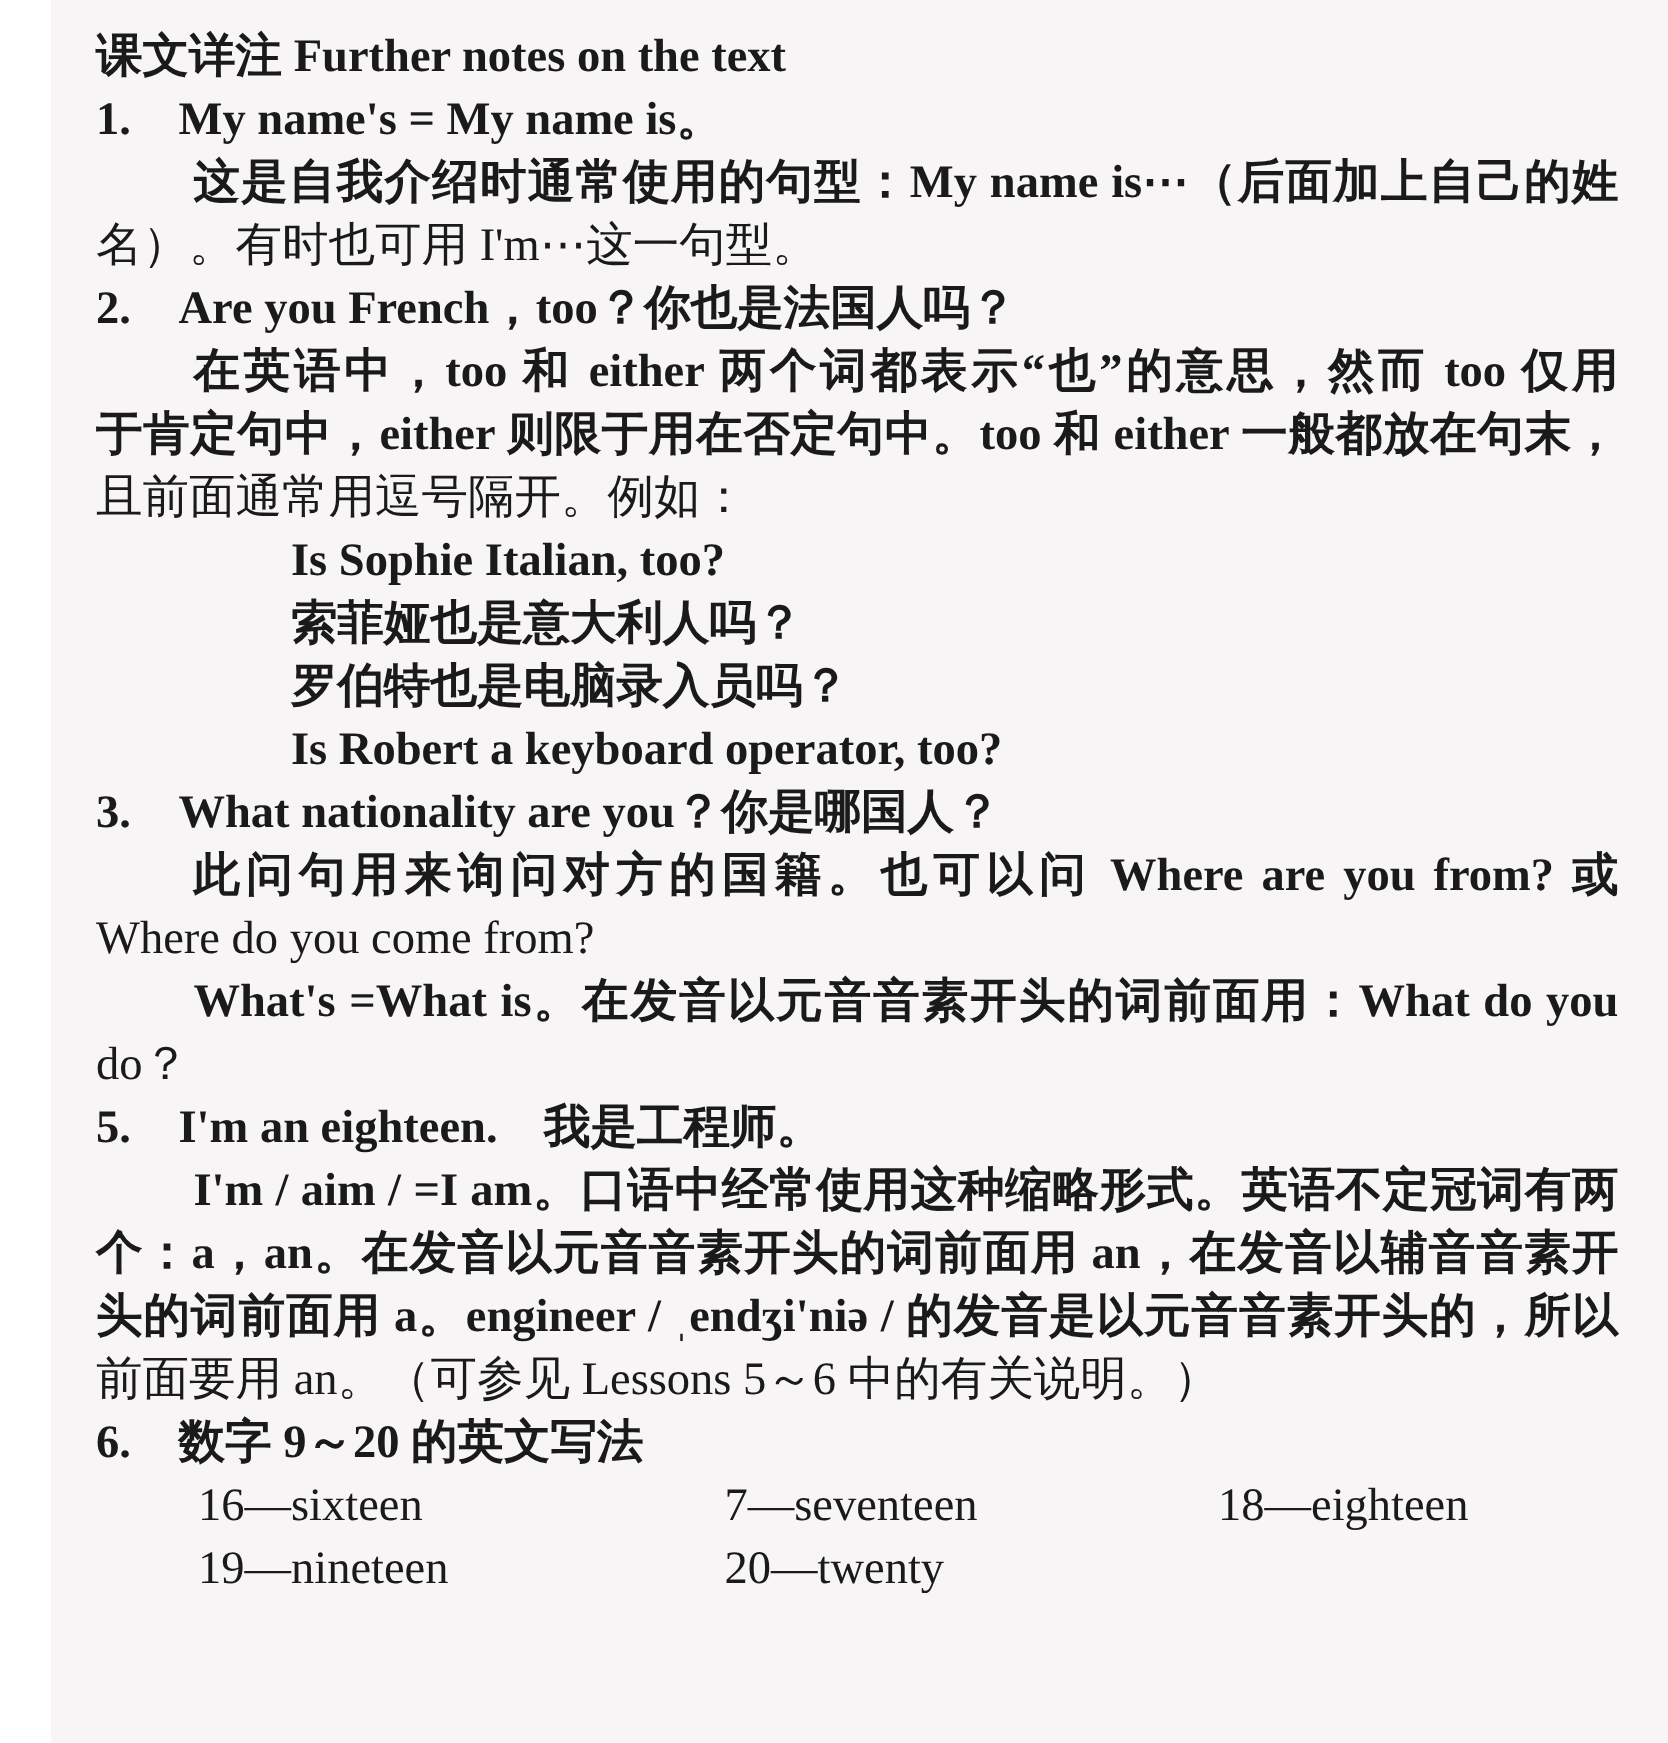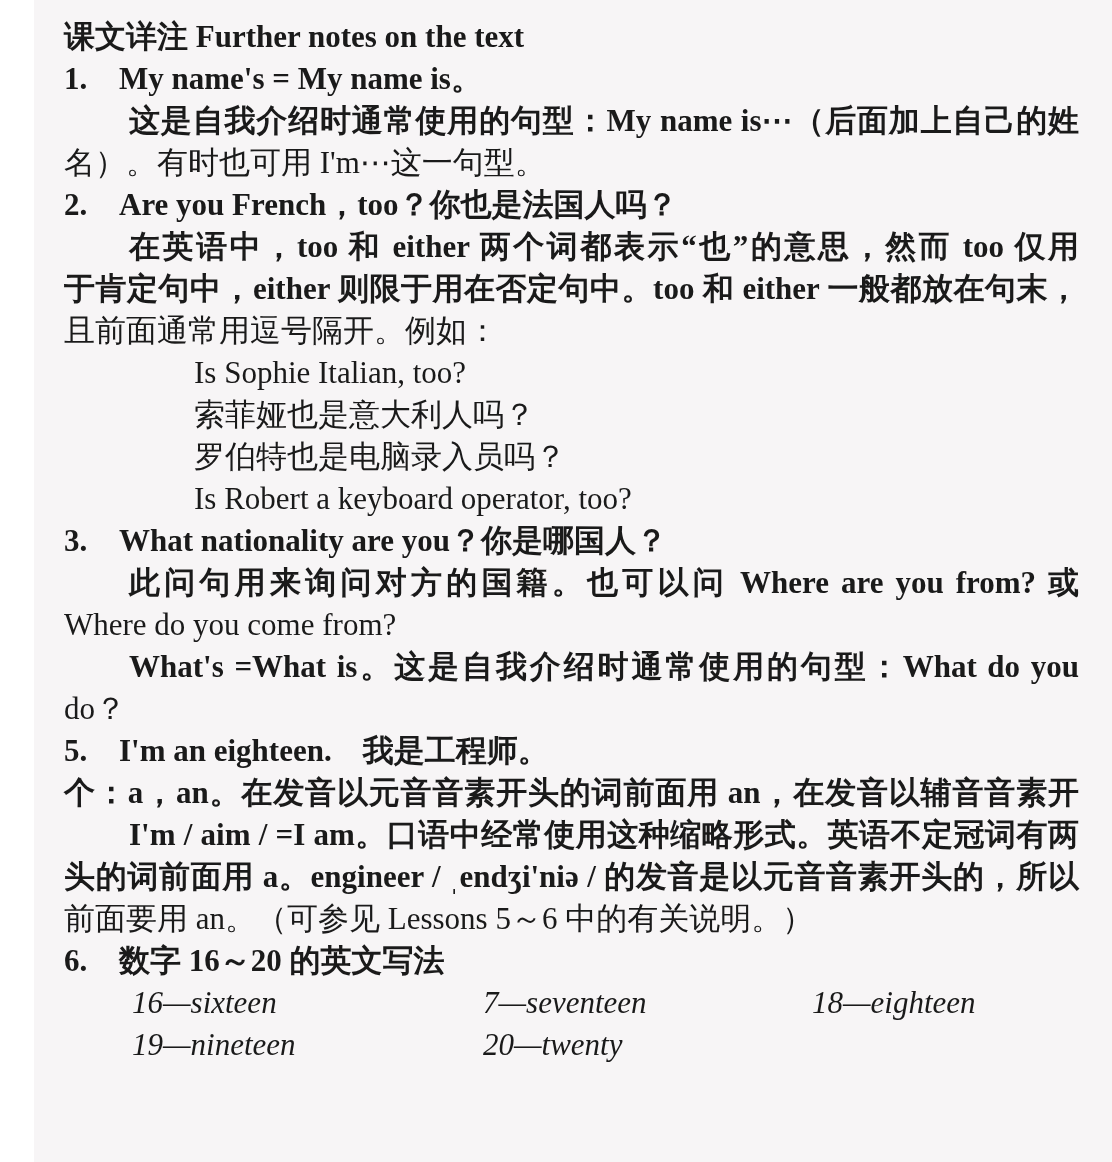--- a/index.html
+++ b/index.html
@@ -14,22 +14,22 @@
     font-size: 31px;
     padding: 16px 67px 0 30px;
     overflow: hidden;
     margin-left: 34px;
   }
   .line { line-height: 42px; white-space: normal; }
   .h { font-weight: bold; }
   .h .num { display: inline-block; width: 55px; font-weight: bold; }
   .indent { text-indent: 65px; }
   .j { text-align: justify; text-align-last: justify; font-weight: bold; }
-  .ex { padding-left: 130px; }
-  .numrow { padding-left: 68px; display: flex; font-style: italic; }
+  .ex { padding-left: 130px; font-weight: bold; }
+  .numrow { padding-left: 68px; display: flex; }
   .numrow .c1 { width: 351px; }
   .numrow .c2 { width: 329px; }
 </style>
 </head>
 <body>
 
 <div class="page">
 
   <div class="line h">课文详注 Further notes on the text</div>
 
@@ -49,33 +49,33 @@
   <div class="line ex">索菲娅也是意大利人吗？</div>
   <div class="line ex">罗伯特也是电脑录入员吗？</div>
   <div class="line ex">Is Robert a keyboard operator, too?</div>
 
   <div class="line h">
     <span class="num">3.</span><span>What nationality are you？你是哪国人？</span>
   </div>
   <div class="line indent j">此问句用来询问对方的国籍。也可以问 Where are you from? 或</div>
   <div class="line">Where do you come from?</div>
 
-  <div class="line indent j">What's =What is。这是自我介绍时通常使用的句型：What do you</div>
+  <div class="line indent j">What's =What is。在发音以元音音素开头的词前面用：What do you</div>
   <div class="line">do？</div>
 
   <div class="line h">
     <span class="num">5.</span><span>I'm an eighteen.　我是工程师。</span>
   </div>
+  <div class="line indent j">I'm / aim / =I am。口语中经常使用这种缩略形式。英语不定冠词有两</div>
   <div class="line j">个：a，an。在发音以元音音素开头的词前面用 an，在发音以辅音音素开</div>
-  <div class="line indent j">I'm / aim / =I am。口语中经常使用这种缩略形式。英语不定冠词有两</div>
   <div class="line j">头的词前面用 a。engineer / ˌendʒi'niə / 的发音是以元音音素开头的，所以</div>
   <div class="line">前面要用 an。（可参见 Lessons 5～6 中的有关说明。）</div>
 
   <div class="line h">
-    <span class="num">6.</span><span>数字 16～20 的英文写法</span>
+    <span class="num">6.</span><span>数字 9～20 的英文写法</span>
   </div>
   <div class="line numrow">
     <span class="c1">16—sixteen</span>
     <span class="c2">7—seventeen</span>
     <span>18—eighteen</span>
   </div>
   <div class="line numrow">
     <span class="c1">19—nineteen</span>
     <span class="c2">20—twenty</span>
   </div>

